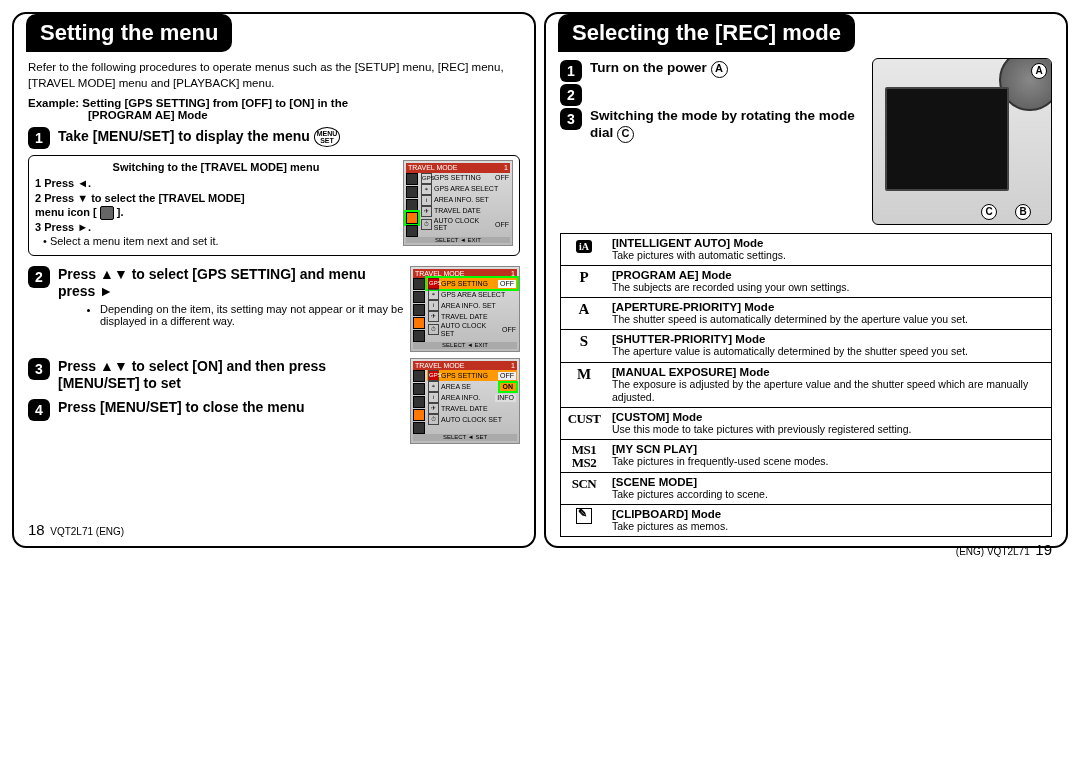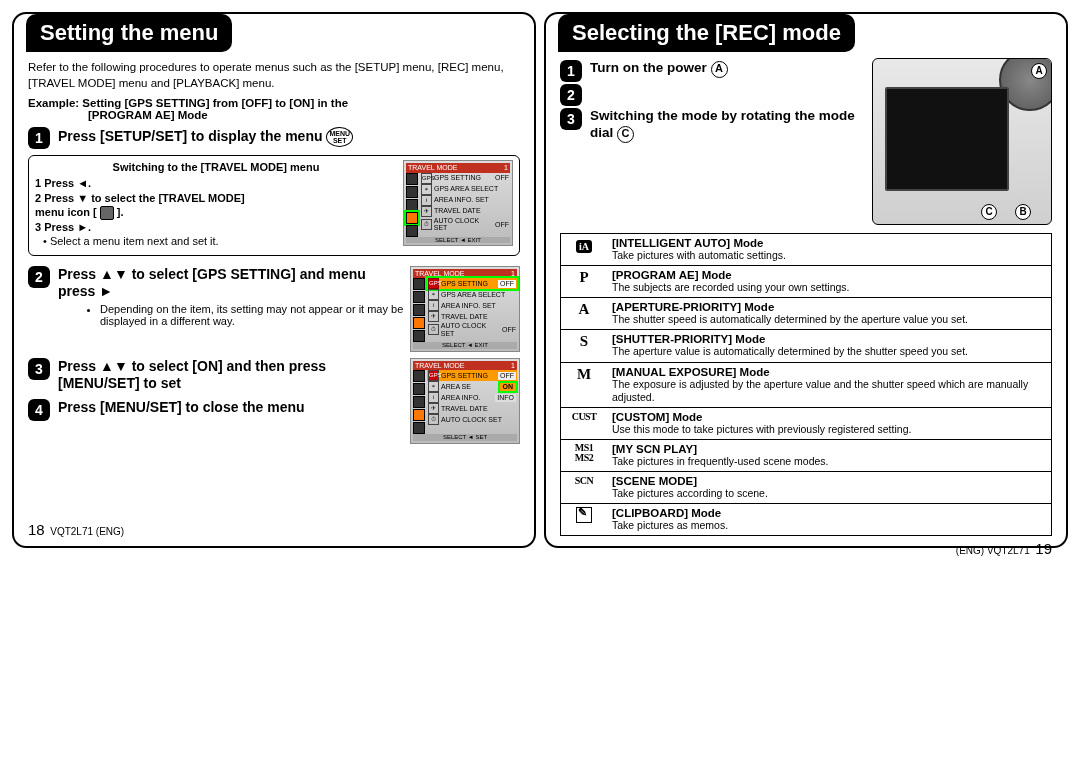--- a/index.html
+++ b/index.html
@@ -39,21 +39,21 @@
   .camwrap{display:flex;gap:6px;align-items:flex-start;}
   .camsteps{flex:1;}
   .cam{width:178px;height:165px;border:1px solid #000;border-radius:6px;background:linear-gradient(#e8e8e8,#cfcfcf);position:relative;overflow:hidden;}
   .cam::before{content:"";position:absolute;top:-10px;right:-10px;width:58px;height:58px;border-radius:50%;background:radial-gradient(#888,#555);border:2px solid #333;}
   .cam .lcd{position:absolute;left:12px;top:28px;width:120px;height:100px;background:#111;border:2px solid #444;border-radius:2px;}
   .cam .lbl{position:absolute;font-size:10px;font-weight:bold;width:14px;height:14px;border:1.5px solid #000;border-radius:50%;text-align:center;line-height:13px;background:#fff;}
   .modetable{border:1.5px solid #000;margin-top:8px;font-size:11px;width:100%;border-collapse:collapse;}
   .modetable td{border-top:1px solid #000;vertical-align:top;padding:3px 5px;}
   .modetable tr:first-child td{border-top:none;}
   .modetable td.ic{width:36px;text-align:center;font-weight:bold;font-size:15px;font-family:"Times New Roman",serif;}
-  .modetable td.ic.small{font-size:10px;letter-spacing:-0.5px;}
+  .modetable td.ic.small{font-size:13px;letter-spacing:-0.5px;}
   .mtitle{font-weight:bold;font-size:11.5px;}
   .mdesc{font-size:10.5px;line-height:1.25;}
   .ia{display:inline-block;background:#000;color:#fff;font-weight:bold;font-size:10px;padding:1px 3px;border-radius:3px;}
   .camicon{display:inline-block;width:14px;height:11px;border:1.5px solid #000;border-radius:2px;position:relative;vertical-align:middle;}
   .camicon::before{content:"";position:absolute;top:-3px;left:3px;width:5px;height:3px;background:#000;}
   .clip{display:inline-block;width:14px;height:14px;border:1.5px solid #000;position:relative;}
   .clip::after{content:"✎";position:absolute;font-size:11px;left:1px;top:-2px;}
   .circled{display:inline-block;border:1.5px solid #000;border-radius:50%;width:15px;height:15px;line-height:13px;text-align:center;font-size:11px;font-weight:bold;}
 </style>
 </head>
@@ -65,21 +65,21 @@
     <div><span class="tab">Setting the menu</span></div>
     <div class="intro">Refer to the following procedures to operate menus such as the [SETUP] menu, [REC] menu, [TRAVEL MODE] menu and [PLAYBACK] menu.</div>
     <div class="example">
       <span>Example: Setting [GPS SETTING] from [OFF] to [ON] in the</span>
       <span class="sub">[PROGRAM AE] Mode</span>
     </div>
 
     <div class="steprow">
       <span class="numcircle">1</span>
       <span class="steptext">
-        <span>Press [SETUP/SET] to display the menu</span>
+        <span>Take [MENU/SET] to display the menu</span>
         <span class="menubadge"><span>MENU</span><br><span>SET</span></span>
       </span>
     </div>
 
     <div class="subbox">
       <div class="subleft">
         <div class="subhdr">Switching to the [TRAVEL MODE] menu</div>
         <div style="font-weight:bold">1 Press ◄.</div>
         <div style="font-weight:bold">
           <span>2 Press ▼ to select the [TRAVEL MODE]</span><br>

